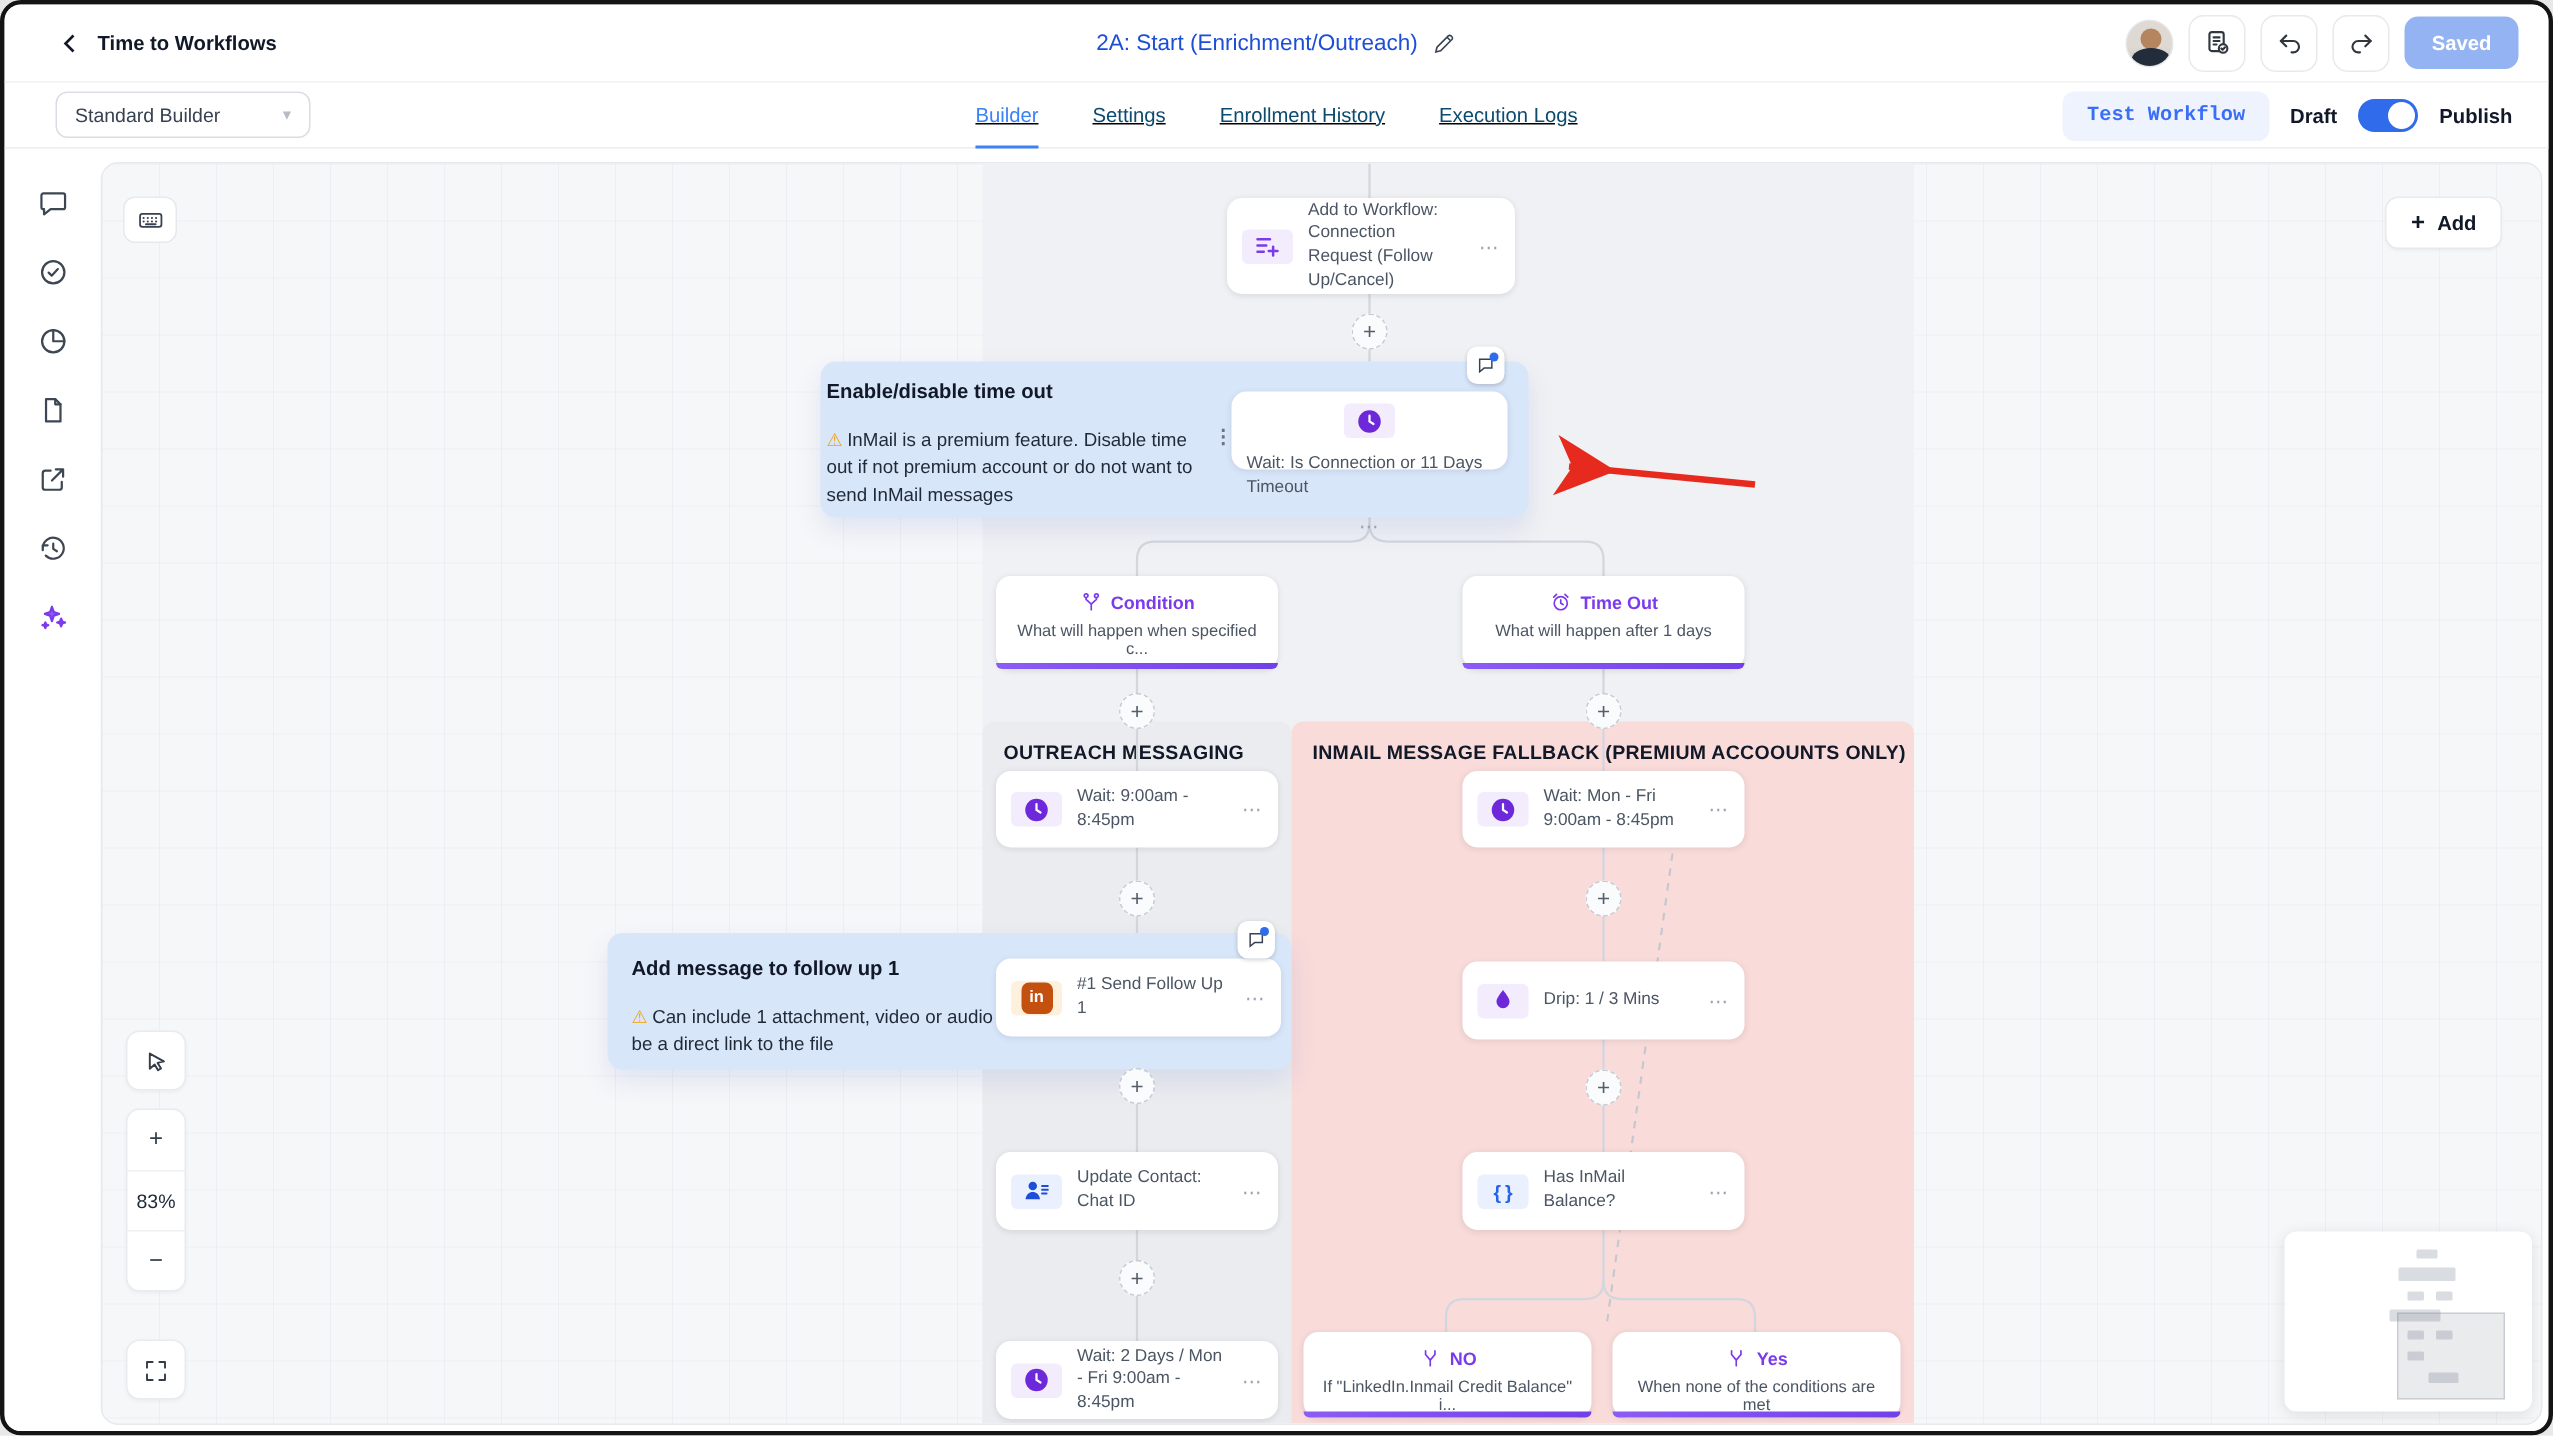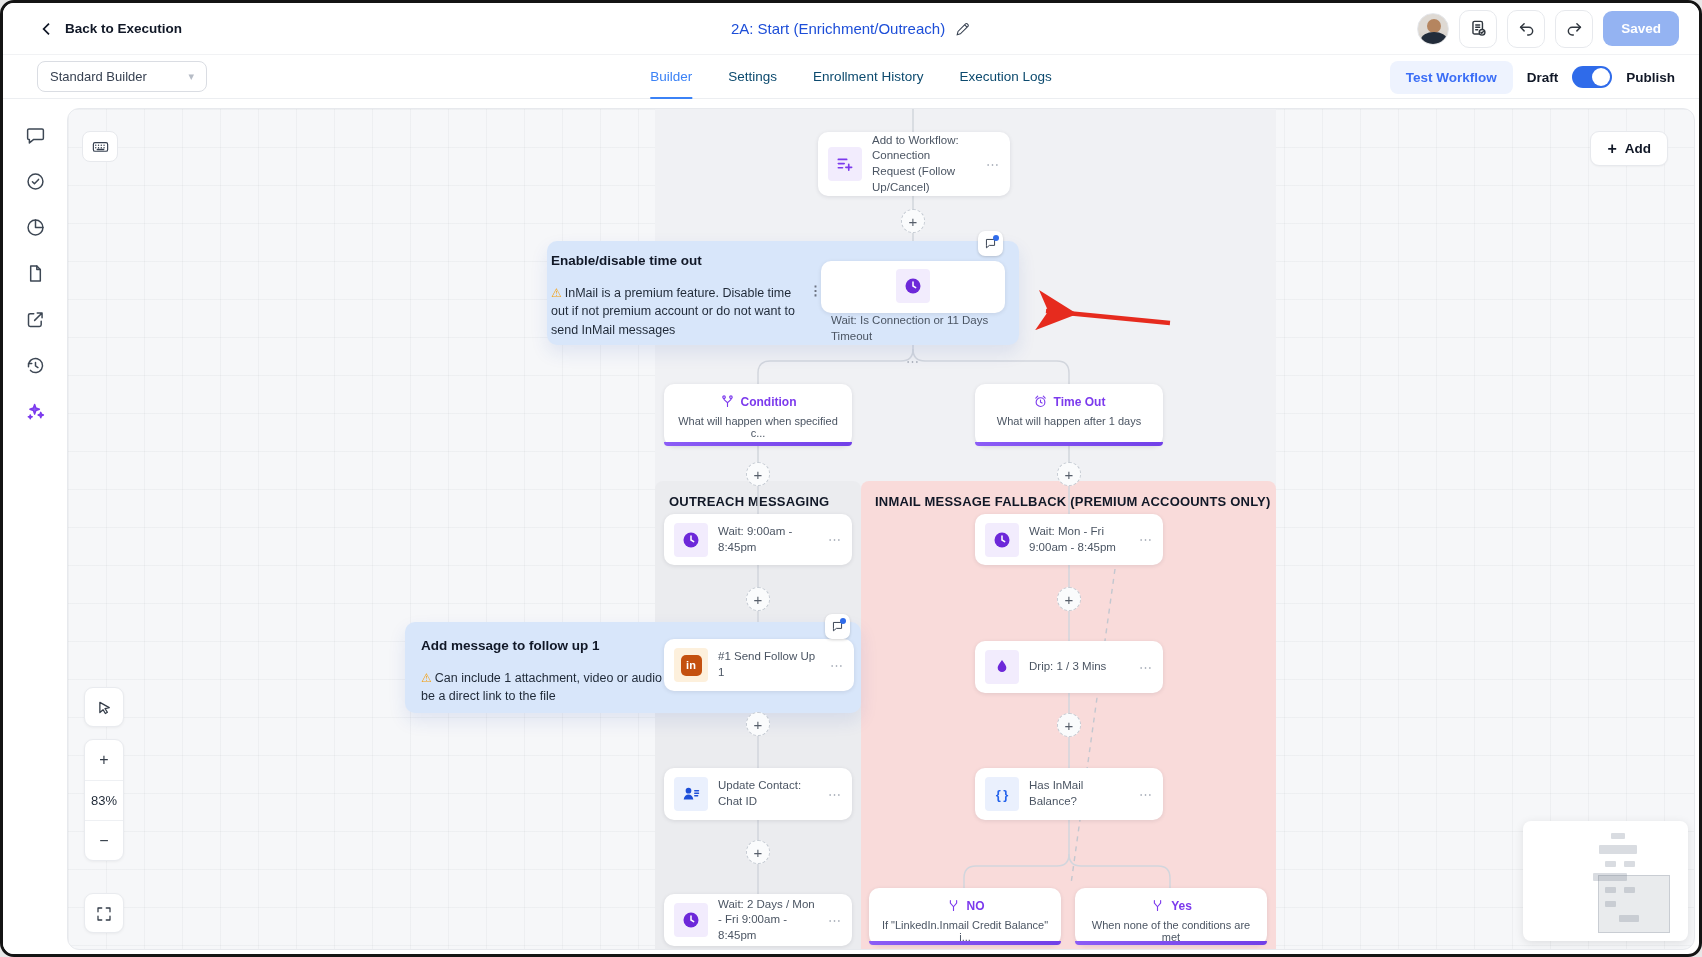--- a/index.html
+++ b/index.html
@@ -19,25 +19,25 @@
   .avatar .head{position:absolute;left:9px;top:5px;width:14px;height:14px;border-radius:50%;background:#b5855f;}
   .avatar .body{position:absolute;left:3px;top:18px;width:26px;height:16px;border-radius:50% 50% 0 0;background:#222c3a;}
   .icon-btn { width:38px; height:38px; border-radius:10px; background:#fff; border:1px solid #e7e9ed; display:flex; align-items:center; justify-content:center; cursor:pointer; }
   .icon-btn svg { width:19px; height:19px; stroke:#30373f; stroke-width:1.8; fill:none; stroke-linecap:round; stroke-linejoin:round; }
   .saved-btn { background:#94b3f2; color:#fff; font-size:13.5px; font-weight:700; border:none; border-radius:9px; padding:10px 18px; cursor:default; }
 
   
   .tbar { position:absolute; left:0; top:52px; right:0; height:44px; background:#fff; border-bottom:1px solid #eceef1; z-index:29; }
   .builder-select { position:absolute; left:34px; top:6px; width:170px; height:31px; border:1px solid #dadde3; border-radius:8px; display:flex; align-items:center; justify-content:space-between; padding:0 12px; font-size:13px; color:#374151; background:#fff; cursor:pointer;}
   .builder-select .chev { color:#b6bcc6; font-size:11px; }
-  .tabs { position:absolute; left:50%; top:0; transform:translateX(-50%); height:44px; display:flex; gap:36px; align-items:center; }
+  .tabs { position:absolute; left:50%; top:0; transform:translateX(-50%); height:44px; display:flex; gap:36px; align-items:center;text-decoration:underline; }
   .tab { font-size:13.5px; color:#0c4a6e; cursor:pointer; height:44px; display:flex; align-items:center; border-bottom:2.5px solid transparent; }
   .tab.active { color:#3b82f6; border-bottom-color:#3b82f6; font-weight:500; }
   .tbar-right { position:absolute; right:24px; top:0; height:44px; display:flex; align-items:center; gap:14px; }
-  .test-btn { background:#eef3fe; color:#3b6ef6; border:none; border-radius:8px; font-size:13.5px; font-weight:600; padding:9px 16px; cursor:pointer; }
+  .test-btn { background:#eef3fe; color:#3b6ef6; border:none; border-radius:8px; font-size:13.5px; font-weight:600; padding:9px 16px; cursor:pointer;font-family:Liberation Mono, monospace; }
   .lbl { font-size:13.5px; color:#111827; font-weight:600; }
   .toggle { width:40px; height:22px; border-radius:11px; background:#2f6bea; position:relative; cursor:pointer; }
   .toggle .knob { position:absolute; right:2px; top:2px; width:18px; height:18px; border-radius:50%; background:#fff; }
 
   
   .sidebar { position:absolute; left:0; top:96px; bottom:0; width:64px; background:#fff; display:flex; flex-direction:column; align-items:center; padding-top:26px; gap:25px; z-index:28; }
   .sb-icon { width:21px; height:21px; cursor:pointer; }
   .sb-icon svg { width:21px; height:21px; stroke:#3d4754; stroke-width:1.7; fill:none; stroke-linecap:round; stroke-linejoin:round; }
   .sb-icon.purple svg { stroke:#7c3aed; fill:#8b5cf6; }
 
@@ -49,21 +49,21 @@
   .section { position:absolute; top:372px; height:468px; border-radius:8px 8px 0 0; }
   .section.grey { left:587px; width:206px; background:#ebecef; }
   .section.pink { left:793px; width:415px; background:#f9dbda; }
   .section-title { position:absolute; top:13px; left:14px; font-size:13px; font-weight:800; color:#111827; letter-spacing:.2px; white-space:nowrap; }
 
   svg.edges { position:absolute; inset:0; width:100%; height:100%; pointer-events:none; }
 
   .plus { position:absolute; width:24px; height:24px; border-radius:50%; background:#fafbfc; border:1px dashed #c6ccd4; color:#565e6a; display:flex; align-items:center; justify-content:center; font-size:15px; line-height:1; cursor:pointer; z-index:6;}
 
   .node { position:absolute; background:#fff; border-radius:10px; box-shadow:0 1px 4px rgba(16,24,40,.10); display:flex; align-items:center; padding:8px 10px; gap:10px; z-index:7; cursor:pointer;}
-  .tile { width:34px; height:34px; border-radius:4px; display:flex; align-items:center; justify-content:center; flex:none; }
+  .tile { width:34px; height:23px; border-radius:4px; display:flex; align-items:center; justify-content:center; flex:none; }
   .tile.purple { background:#f2ecfd; }
   .tile.blue { background:#eaf0fd; }
   .tile.orange { background:#fdf0dc; }
   .tile svg { width:20px; height:20px; }
   .nlabel { font-size:11.5px; color:#4b5563; line-height:1.35; flex:1; }
   .dots { color:#9ca3af; font-size:13px; letter-spacing:1px; flex:none; cursor:pointer; }
   .li-badge { width:21px; height:21px; border-radius:5px; background:#c4500f; color:#fff; font-size:11px; font-weight:800; display:flex; align-items:center; justify-content:center; }
   .braces { color:#2563eb; font-weight:800; font-size:13px; }
 
   .choice { position:absolute; background:#fff; border-radius:10px; box-shadow:0 1px 4px rgba(16,24,40,.10); padding:10px 10px 14px; text-align:center; z-index:7; cursor:pointer; }
@@ -100,21 +100,21 @@
 </head>
 <body>
 
 <div class="window">
 
   <div class="hdr">
     <div class="back">
       <svg viewBox="0 0 24 24">
           <path d="M15 4l-8 8 8 8"></path>
         </svg>
-      <span>Back to Execution</span>
+      <span>Time to Workflows</span>
     </div>
     <div class="title-wrap">
       <span class="t">2A: Start (Enrichment/Outreach)</span>
       <svg viewBox="0 0 24 24">
           <path d="M14.5 5.5l4 4M3.5 20.5l1.2-4.8L16 4.4a1.9 1.9 0 0 1 2.7 0l.9.9a1.9 1.9 0 0 1 0 2.7L8.3 19.3z"></path>
         </svg>
     </div>
     <div class="hdr-right">
       <div class="avatar">
           <div class="head"></div>

